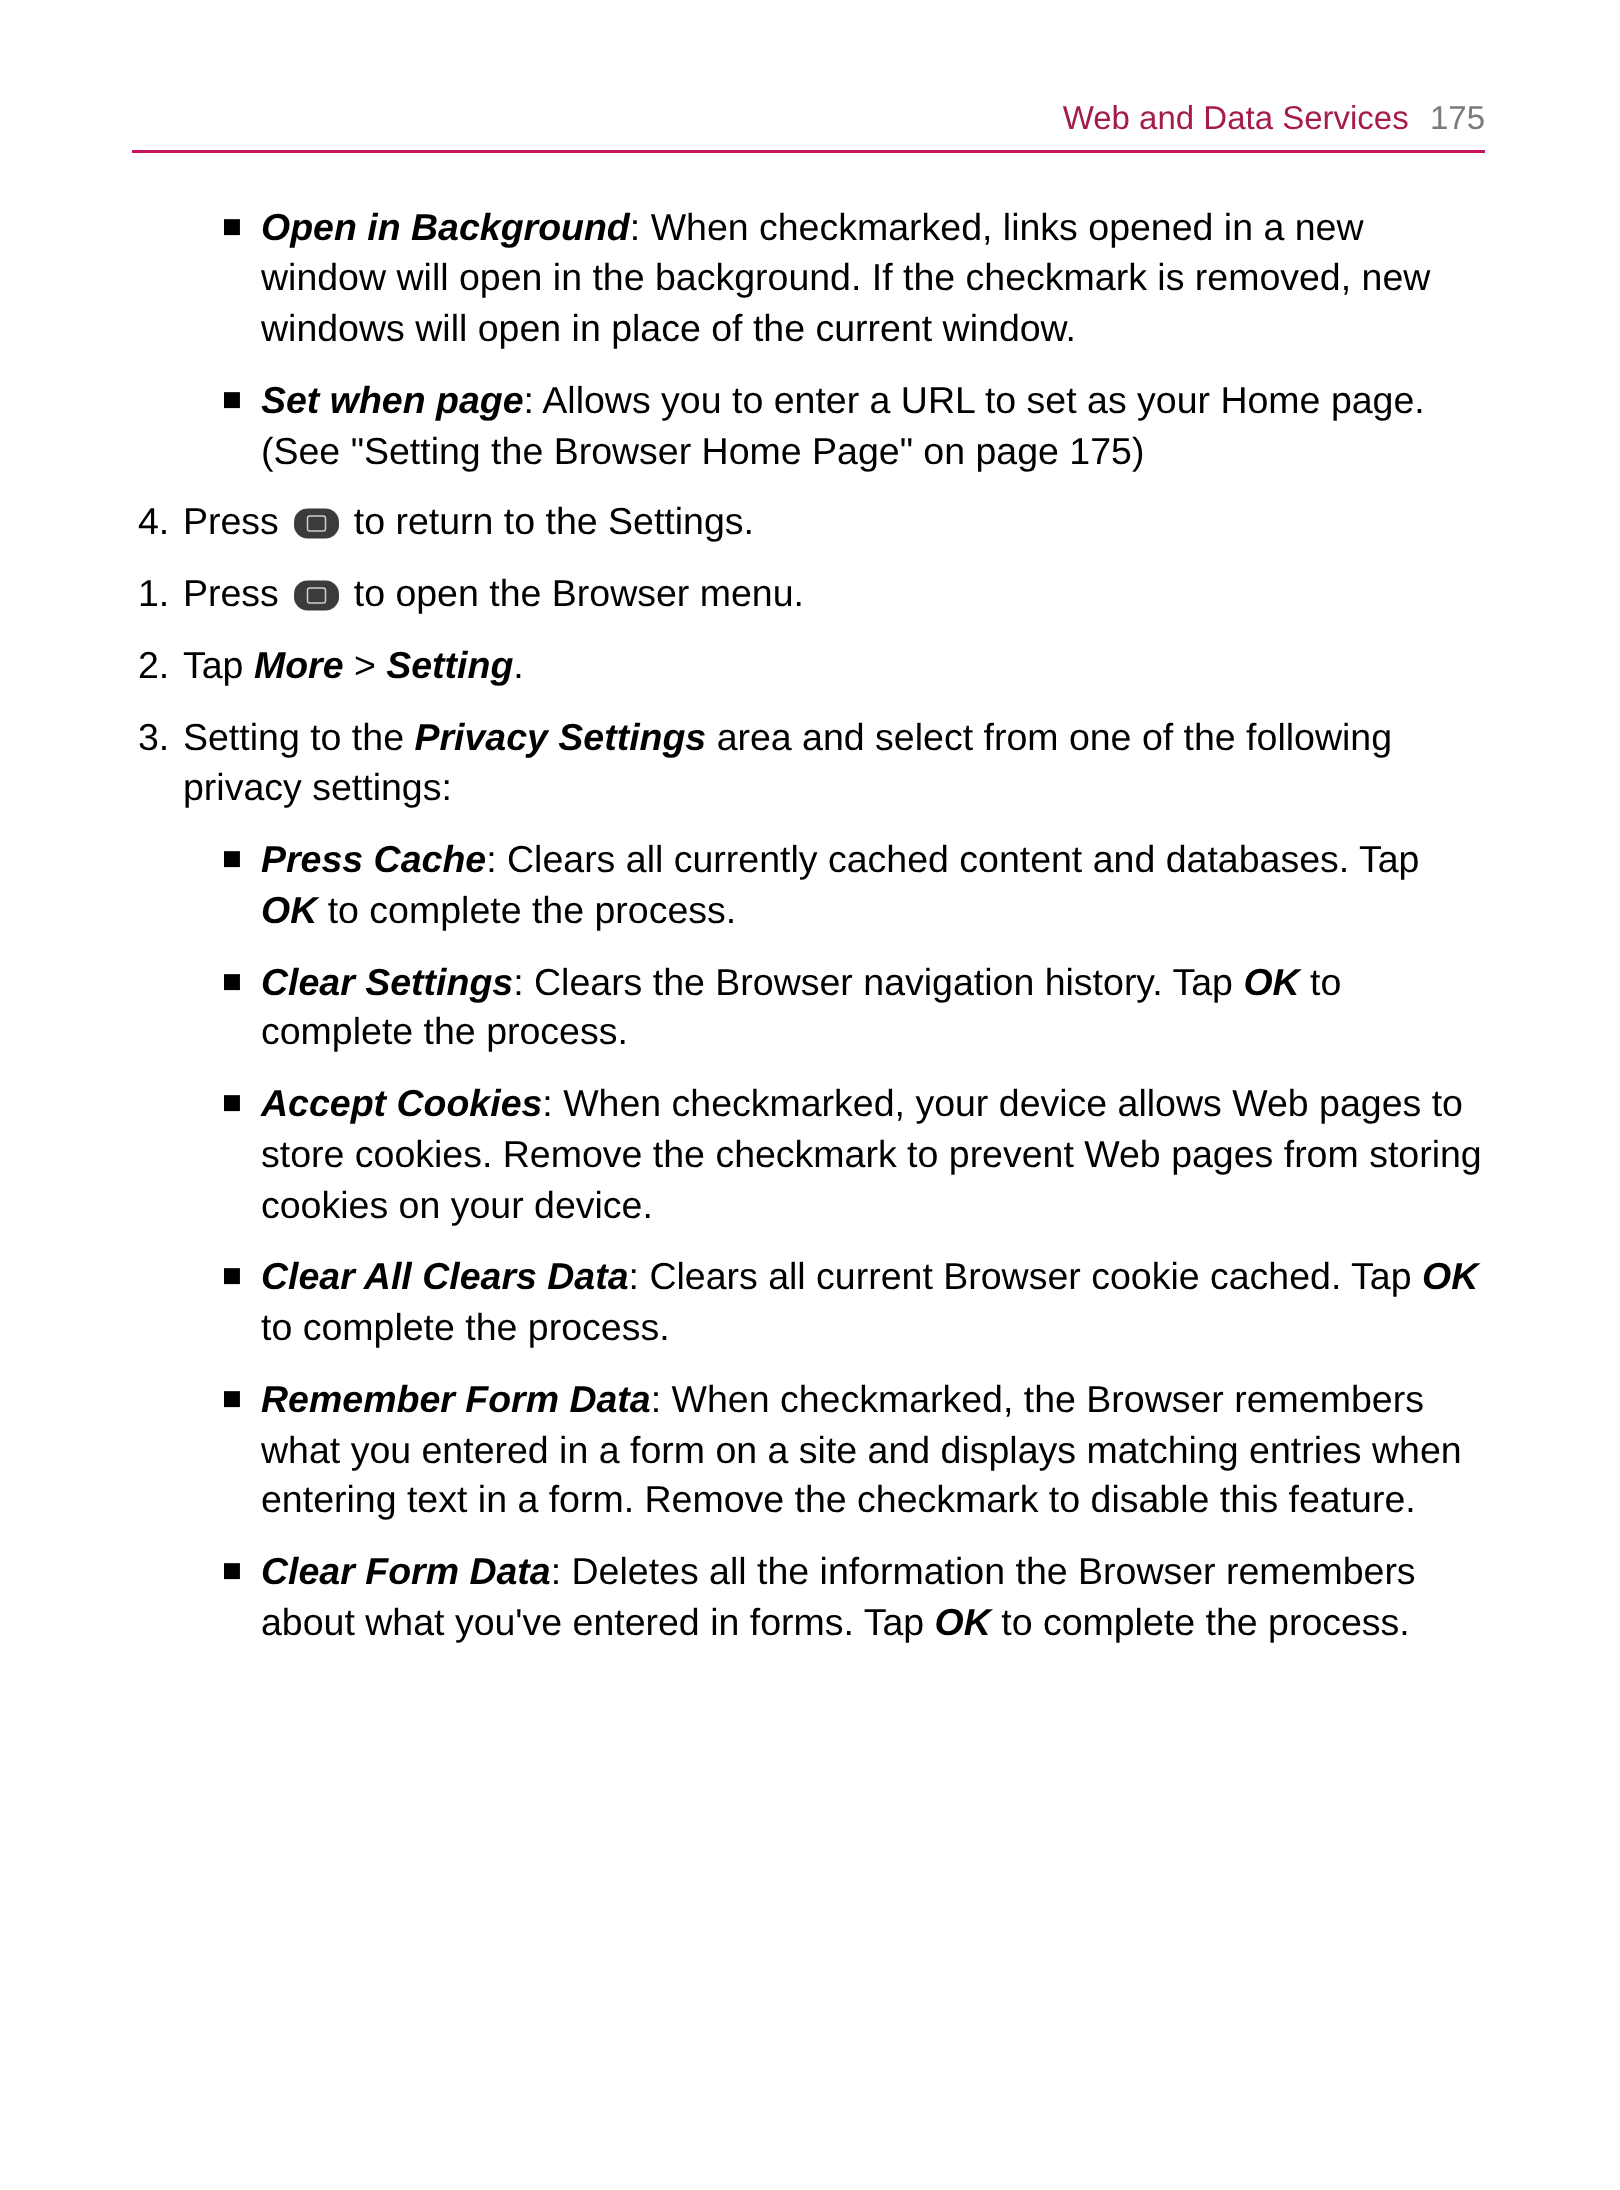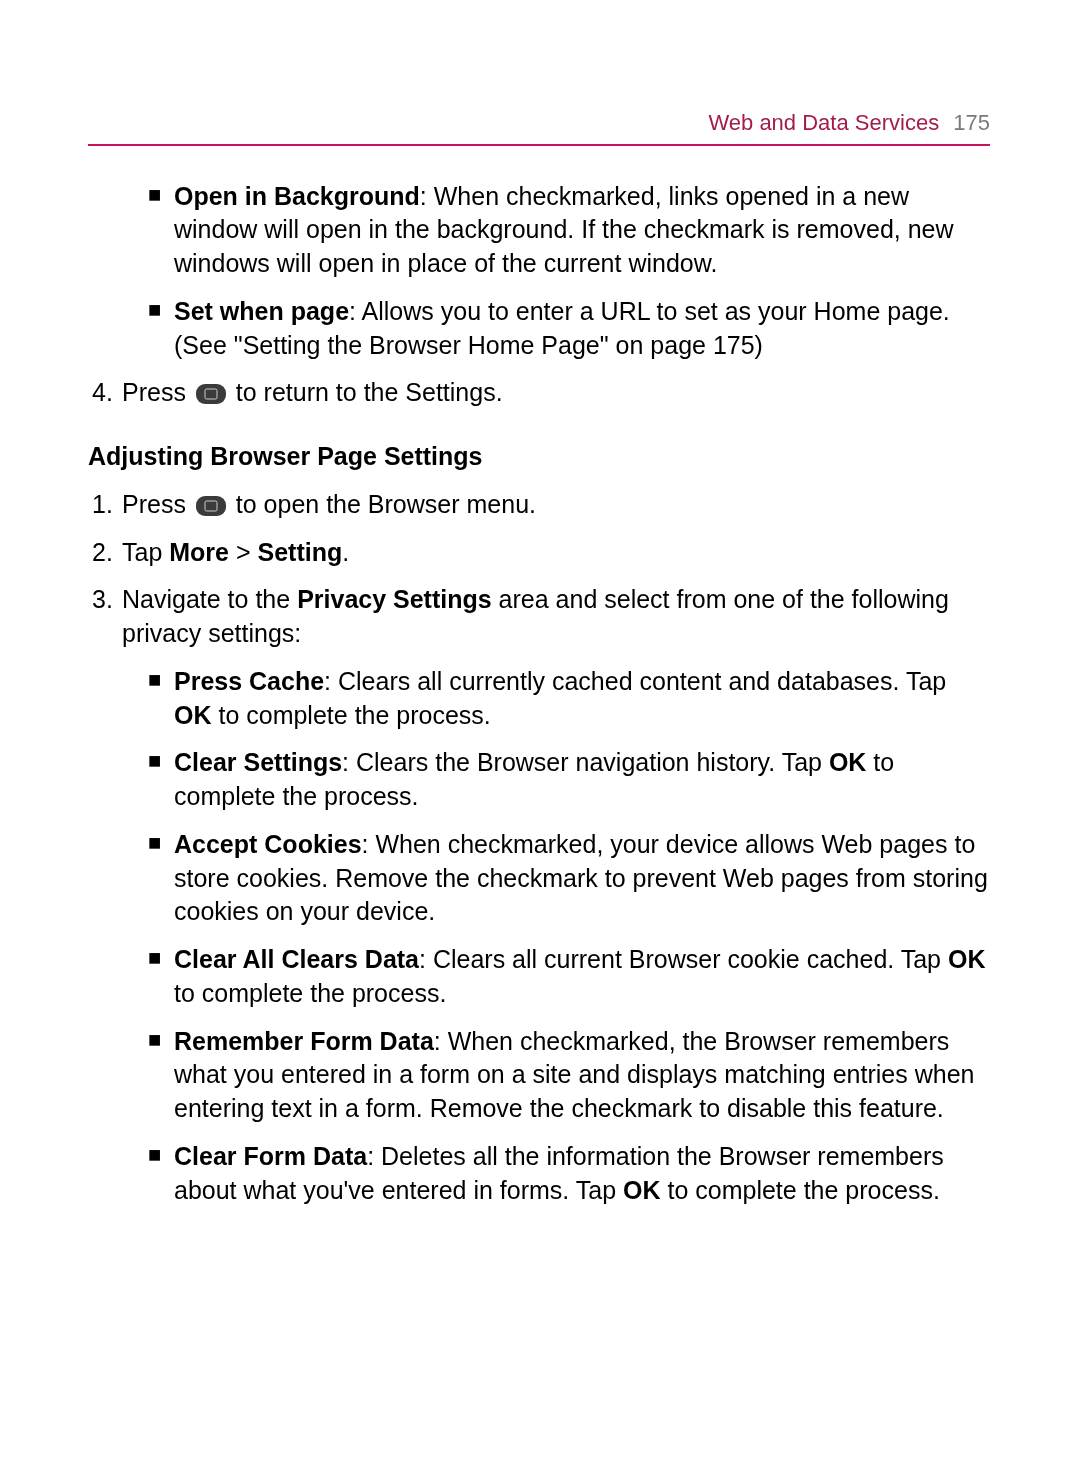--- a/index.html
+++ b/index.html
@@ -7,21 +7,20 @@
     padding: 0;
     background: #fff;
     font-family: "Helvetica Neue", Helvetica, Arial, sans-serif;
     color: #000;
     width: 1080px;
     font-size: 25px;
     line-height: 1.35;
   }
   .page {
     padding: 64px 90px 60px 88px;
-    margin-top: 44px;
   }
   .header {
     text-align: right;
     font-size: 22px;
     color: #a51c4a;
     padding-bottom: 6px;
   }
   .header .pagenum {
     color: #7a7a7a;
     margin-left: 8px;
@@ -52,21 +51,21 @@
     flex: 0 0 auto;
     width: 30px;
   }
   .num-item .content {
     flex: 1 1 auto;
   }
   .section-heading {
     font-weight: bold;
     margin: 30px 0 10px 0;
   }
-  .bold { font-weight: bold; }
+  .bold { font-weight: bold; font-style: italic; }
   .icon-key {
     display: inline-block;
     vertical-align: -3px;
     width: 30px;
     height: 20px;
     border-radius: 9px;
     background: #3b3b3b;
     position: relative;
     margin: 0 3px;
   }
@@ -104,40 +103,39 @@
     </div>
   </div>
 
   <div class="num-item">
     <div class="marker">4.</div>
     <div class="content">
       <span>Press </span><span class="icon-key"></span><span> to return to the Settings.</span>
     </div>
   </div>
 
-  <div class="section-heading">Adjusting Browser Page Settings</div>
 
   <div class="num-item">
     <div class="marker">1.</div>
     <div class="content">
       <span>Press </span><span class="icon-key"></span><span> to open the Browser menu.</span>
     </div>
   </div>
 
   <div class="num-item">
     <div class="marker">2.</div>
     <div class="content">
       <span>Tap </span><span class="bold">More</span><span> &gt; </span><span class="bold">Setting</span><span>.</span>
     </div>
   </div>
 
   <div class="num-item">
     <div class="marker">3.</div>
     <div class="content">
-      <span>Navigate to the </span><span class="bold">Privacy Settings</span><span> area and select from one of the following privacy settings:</span>
+      <span>Setting to the </span><span class="bold">Privacy Settings</span><span> area and select from one of the following privacy settings:</span>
     </div>
   </div>
 
   <div class="bullet-item">
     <div class="marker">■</div>
     <div class="content">
       <span class="bold">Press Cache</span><span>: Clears all currently cached content and databases. Tap </span><span class="bold">OK</span><span> to complete the process.</span>
     </div>
   </div>
   <div class="bullet-item">

